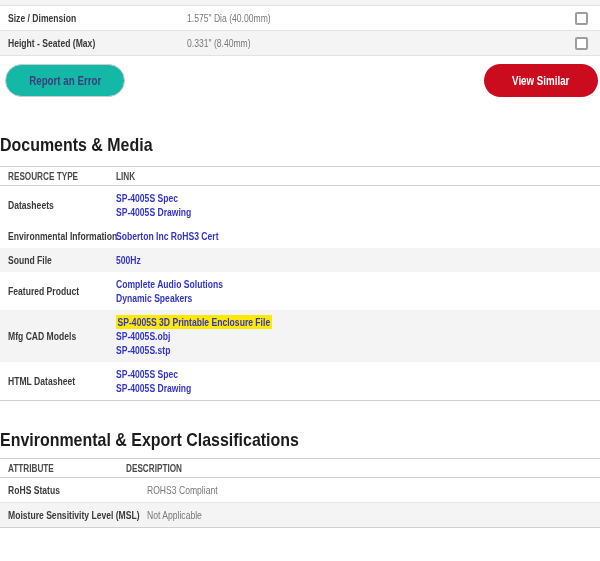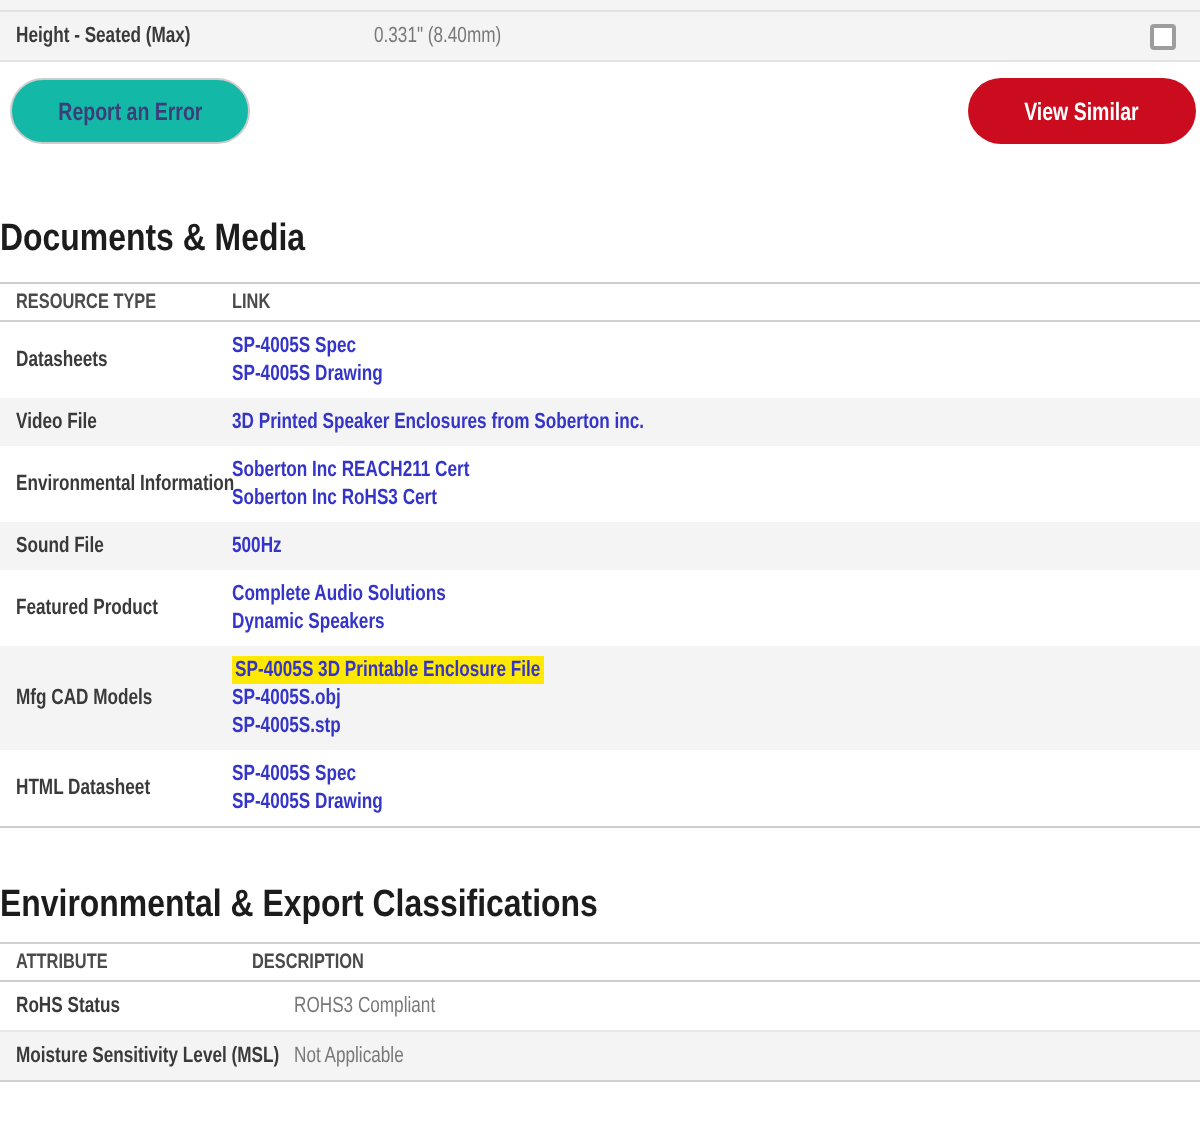--- a/index.html
+++ b/index.html
@@ -47,20 +47,25 @@
   .env-row:last-child { border-bottom: none; }
 </style>
 </head>
 <body>
 
 <div>
 
   <section>
     <div class="spec-strip"></div>
     <div id="spec-rows">
+        <div class="spec-row">
+          <div class="spec-label"><span class="cx">Size / Dimension</span></div>
+          <div class="spec-value"><span class="cx">1.575" Dia (40.00mm)</span></div>
+          <span class="checkbox"></span>
+        </div>
         <div class="spec-row stripe">
           <div class="spec-label"><span class="cx">Height - Seated (Max)</span></div>
           <div class="spec-value"><span class="cx">0.331" (8.40mm)</span></div>
           <span class="checkbox"></span>
         </div>
       </div>
   </section>
 
   <div class="btn-row">
     <button class="btn btn-outline"><span class="cxc">Report an Error</span></button>
@@ -74,30 +79,23 @@
       <div class="c2"><span class="cx">LINK</span></div>
     </div>
     <div id="doc-rows">
         <div class="trow">
           <div class="c1-doc tlabel"><span class="cx">Datasheets</span></div>
           <div class="c2">
             <a class="doc-link" href="#"><span class="cx">SP-4005S Spec</span></a>
             <a class="doc-link" href="#"><span class="cx">SP-4005S Drawing</span></a>
           </div>
         </div>
-        <div class="trow stripe">
-          <div class="c1-doc tlabel"><span class="cx">Video File</span></div>
-          <div class="c2">
-            <a class="doc-link" href="#"><span class="cx">3D Printed Speaker Enclosures from Soberton inc.</span></a>
-          </div>
-        </div>
         <div class="trow">
           <div class="c1-doc tlabel"><span class="cx">Environmental Information</span></div>
           <div class="c2">
-            <a class="doc-link" href="#"><span class="cx">Soberton Inc REACH211 Cert</span></a>
             <a class="doc-link" href="#"><span class="cx">Soberton Inc RoHS3 Cert</span></a>
           </div>
         </div>
         <div class="trow stripe">
           <div class="c1-doc tlabel"><span class="cx">Sound File</span></div>
           <div class="c2">
             <a class="doc-link" href="#"><span class="cx">500Hz</span></a>
           </div>
         </div>
         <div class="trow">

